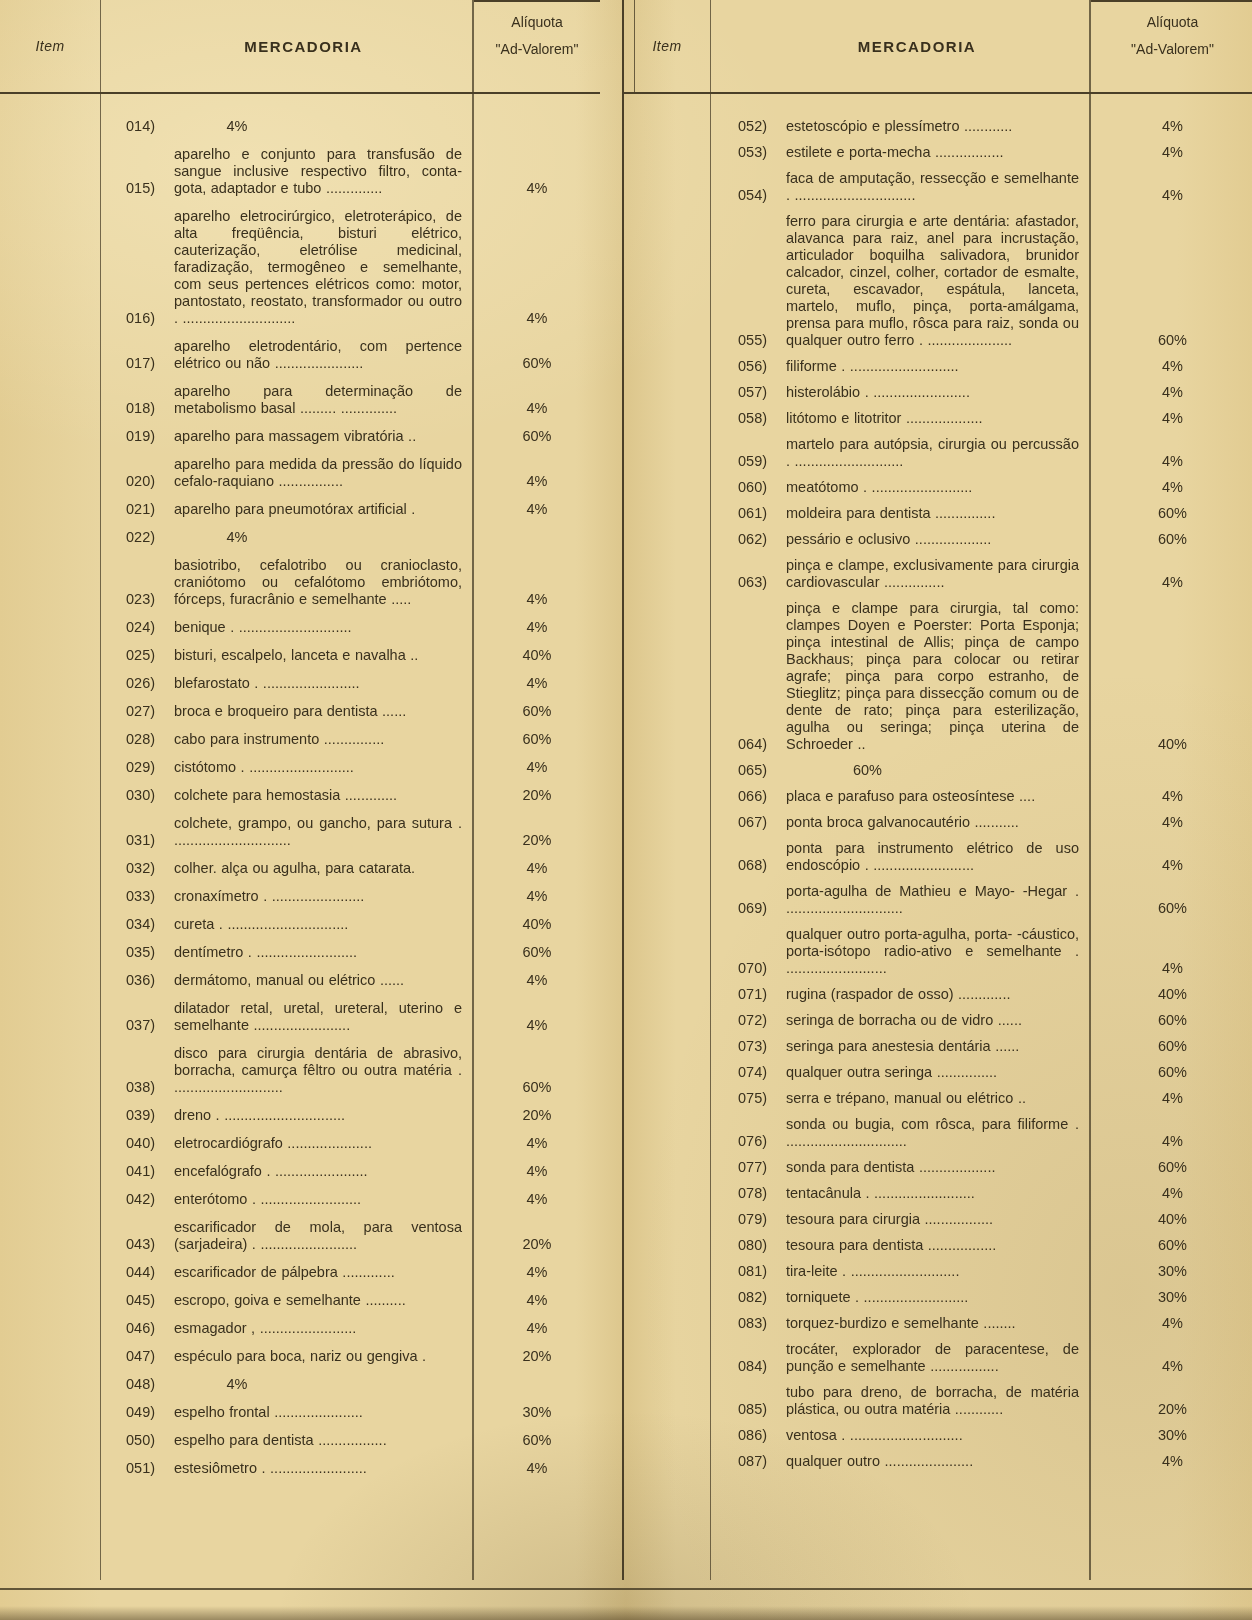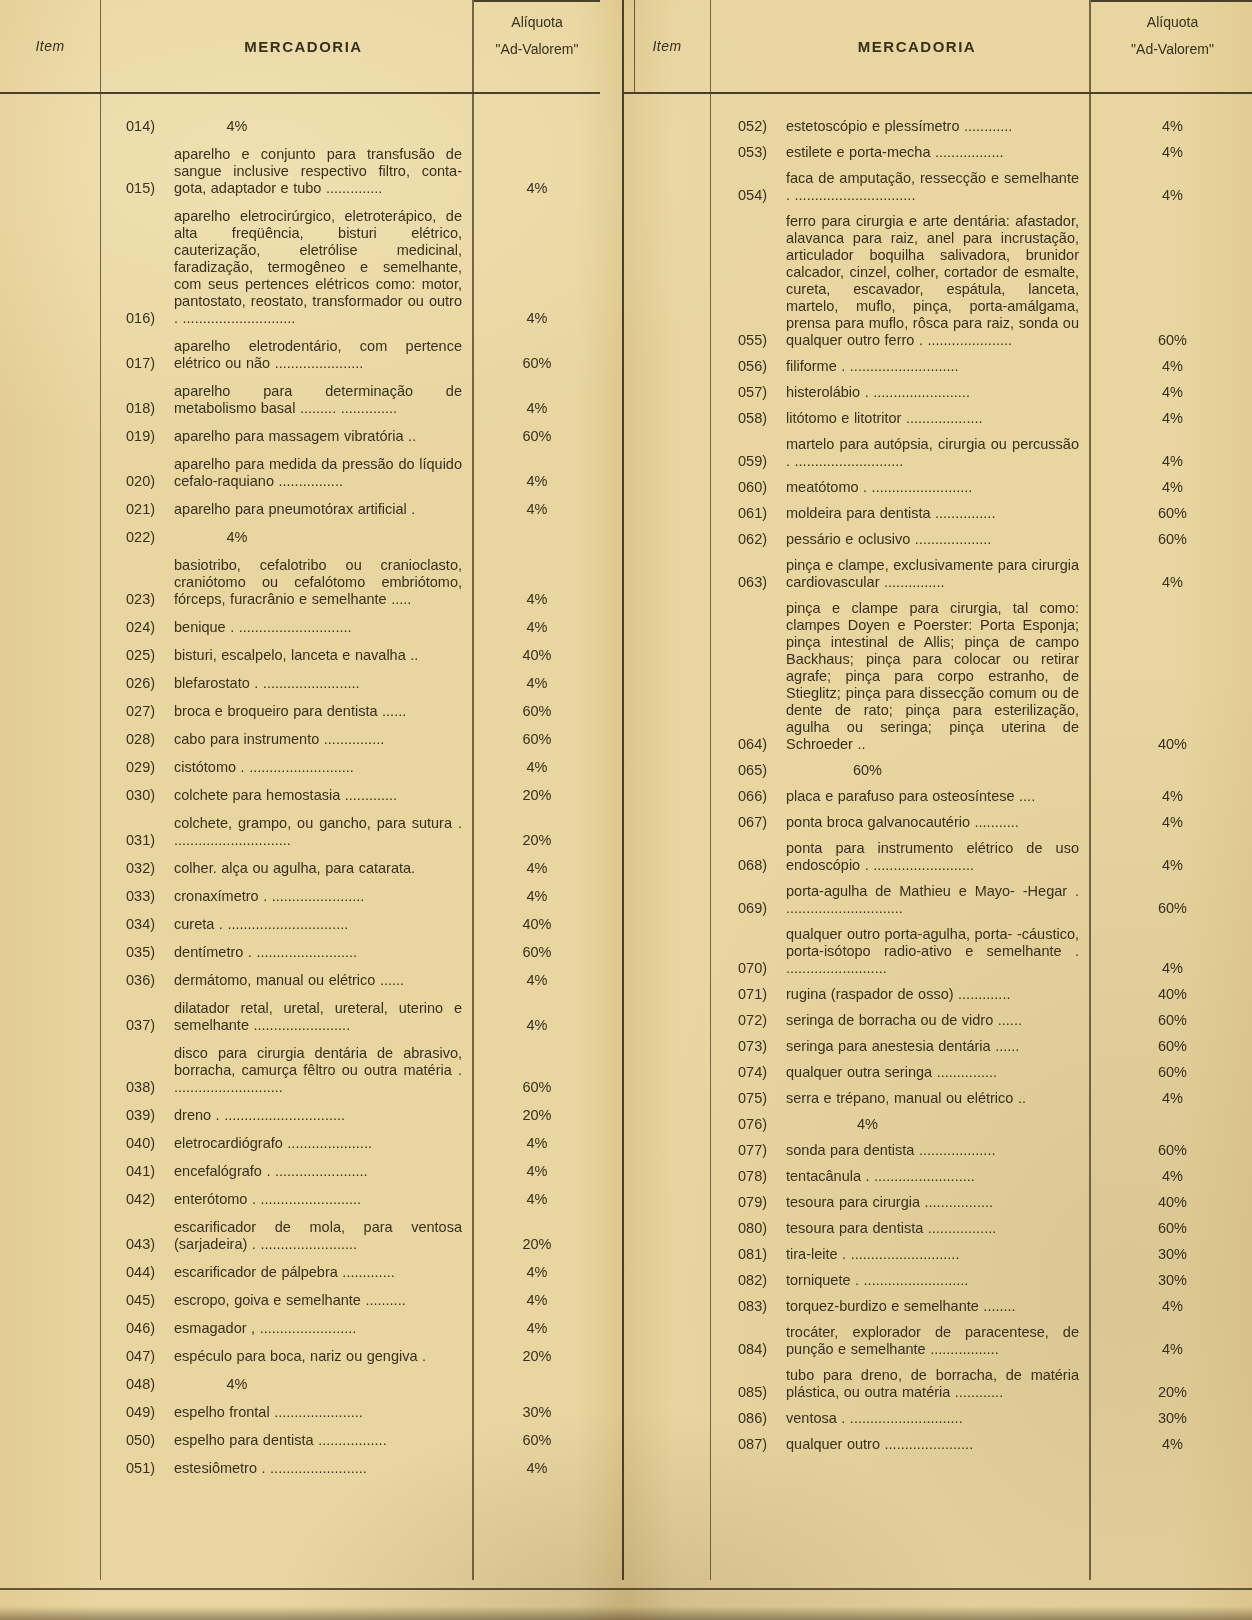--- a/index.html
+++ b/index.html
@@ -402,20 +402,21 @@
           <span class="desc">qualquer outra seringa ...............</span>
           <span class="rate">60%</span>
         </div>
         <div class="row">
           <span class="num">075)</span>
           <span class="desc">serra e trépano, manual ou elétrico ..</span>
           <span class="rate">4%</span>
         </div>
         <div class="row">
           <span class="num">076)</span>
+          <span class="desc">sonda ou bugia, com rôsca, para filiforme . ..............................</span>
           <span class="rate">4%</span>
         </div>
         <div class="row">
           <span class="num">077)</span>
           <span class="desc">sonda para dentista ...................</span>
           <span class="rate">60%</span>
         </div>
         <div class="row">
           <span class="num">078)</span>
           <span class="desc">tentacânula . .........................</span>

